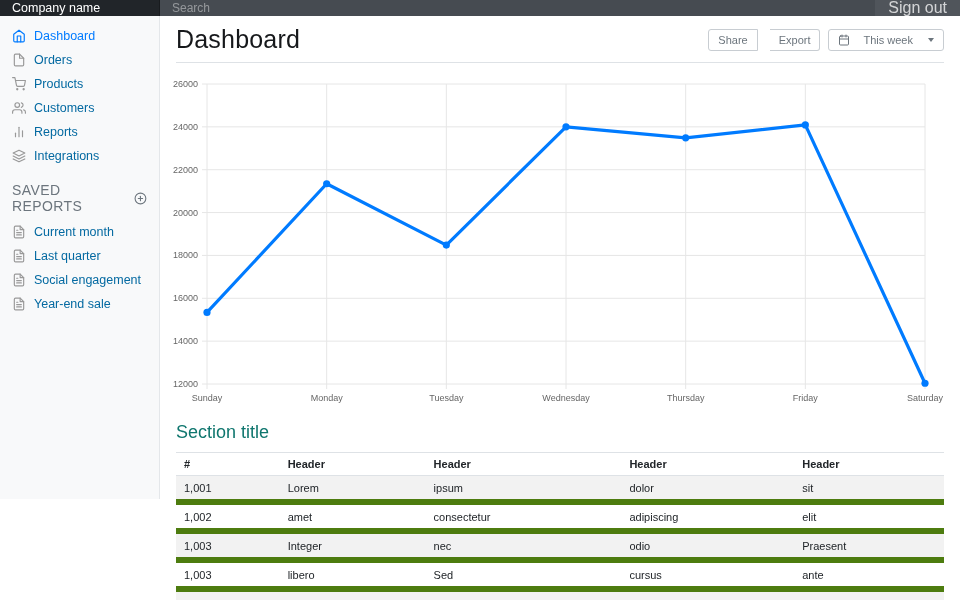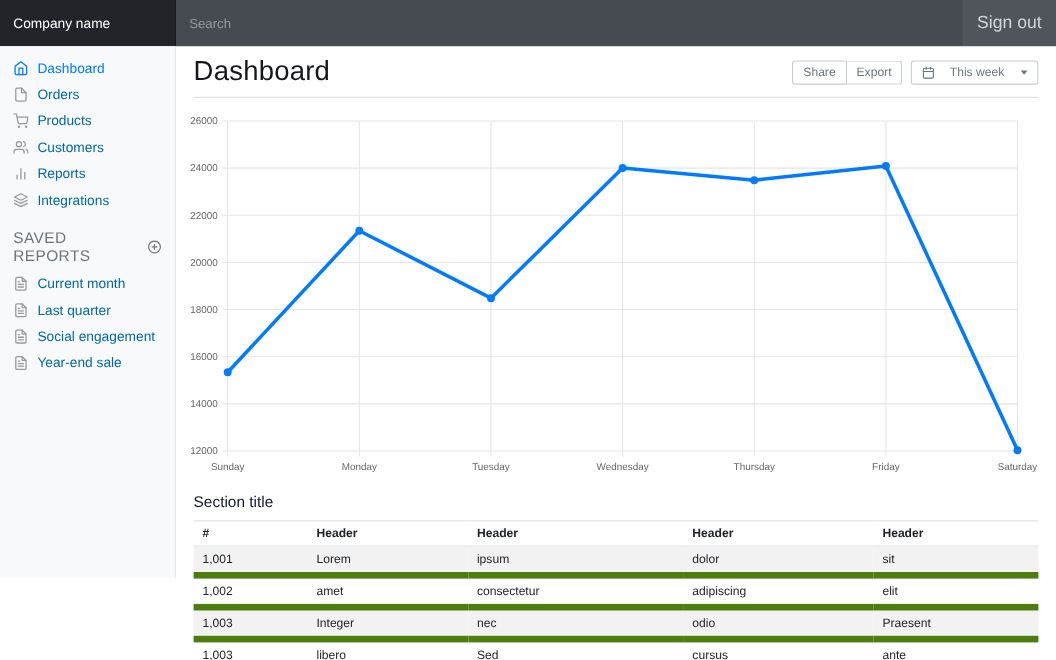--- a/index.html
+++ b/index.html
@@ -3,21 +3,21 @@
 <meta charset="utf-8">
 <style>
   html,body { margin:0; padding:0; }
   body {
     width:960px; height:600px; overflow:hidden;
     font-family:"Liberation Sans", sans-serif;
     background:#fff; color:#212529;
     -webkit-font-smoothing:antialiased;
   }
   
-  .navbar { height:42px; display:flex; align-items:stretch; background:#343a40; }
+  .navbar { height:16px; display:flex; align-items:stretch; background:#343a40; }
   .brand {
     width:160px; flex:none; box-sizing:border-box;
     background:#212529; color:#fff;
     font-size:12.5px; display:flex; align-items:center; padding:0 12px;
     box-shadow:inset -1px 0 0 rgba(0,0,0,.25);
   }
   .search-input {
     flex:1; border:0; outline:none; box-sizing:border-box;
     background:rgba(255,255,255,.09); color:#fff;
     font-family:inherit; font-size:12px; padding:0 12px; border-radius:0;
@@ -54,36 +54,36 @@
   .page-header {
     display:flex; justify-content:space-between; align-items:center;
     padding:9px 0 8px 0; border-bottom:1px solid #dee2e6;
   }
   .page-title { margin:0; font-size:25px; font-weight:500; color:#16181b; letter-spacing:.2px; }
   .toolbar { display:flex; align-items:center; gap:8px; }
   .btn {
     font-family:inherit; font-size:11px; color:#6c757d; background:#fff;
     border:1px solid #c8cdd2; padding:3px 9px; line-height:14px; cursor:pointer;
   }
-  .btn-group { display:flex; }
+  .btn-group { display:flex;gap:12px; }
   .btn-group .btn:first-child { border-radius:3px 0 0 3px; }
   .btn-group .btn:last-child { border-radius:0 3px 3px 0; border-left:0; }
   .btn-week { border-radius:3px; display:flex; align-items:center; gap:13px; }
   .btn-week .ficon { width:12px; height:12px; color:#6c757d; }
   .caret {
     width:0; height:0; border-left:3.5px solid transparent;
     border-right:3.5px solid transparent; border-top:4px solid #6c757d;
     margin-left:2px;
   }
   
   .chart-wrap { margin-top:12px; }
   .chart-wrap svg { display:block; overflow:visible; }
   .tick-label { font-family:"Liberation Sans", sans-serif; font-size:9px; fill:#666; }
   
-  .section-title { margin:15px 0 9px 0; font-size:14px; font-weight:500; color:#0f172a; }
+  .section-title { margin:15px 0 9px 0; font-size:18px; font-weight:500; color:#0f766e; }
   table.data { width:100%; border-collapse:collapse; font-size:11px; color:#212529; table-layout:fixed; }
   table.data th {
     text-align:left; font-weight:700; padding:5px 8px;
     border-top:1px solid #dee2e6; border-bottom:1px solid #dee2e6;
   }
   table.data td { padding:5.5px 8px; border-top:6px solid #4d7c0f; }
   table.data tbody tr:nth-child(odd) { background:#f2f2f2; }
   table.data tbody tr:first-child td { border-top:0; }
 </style>
 </head>

